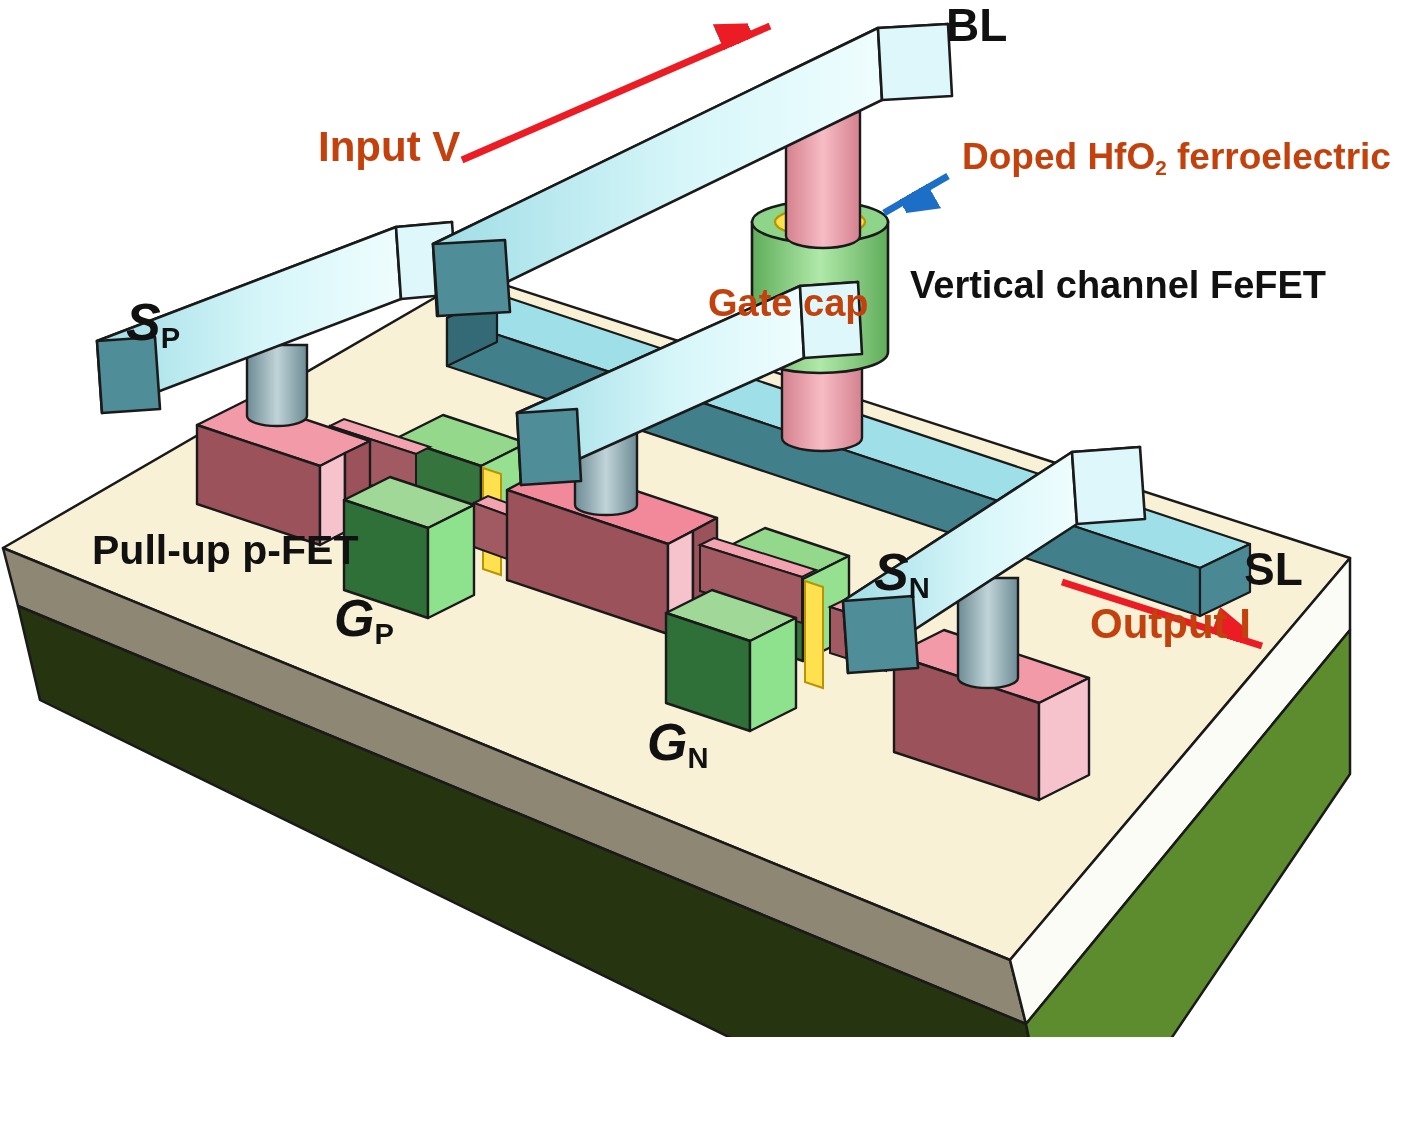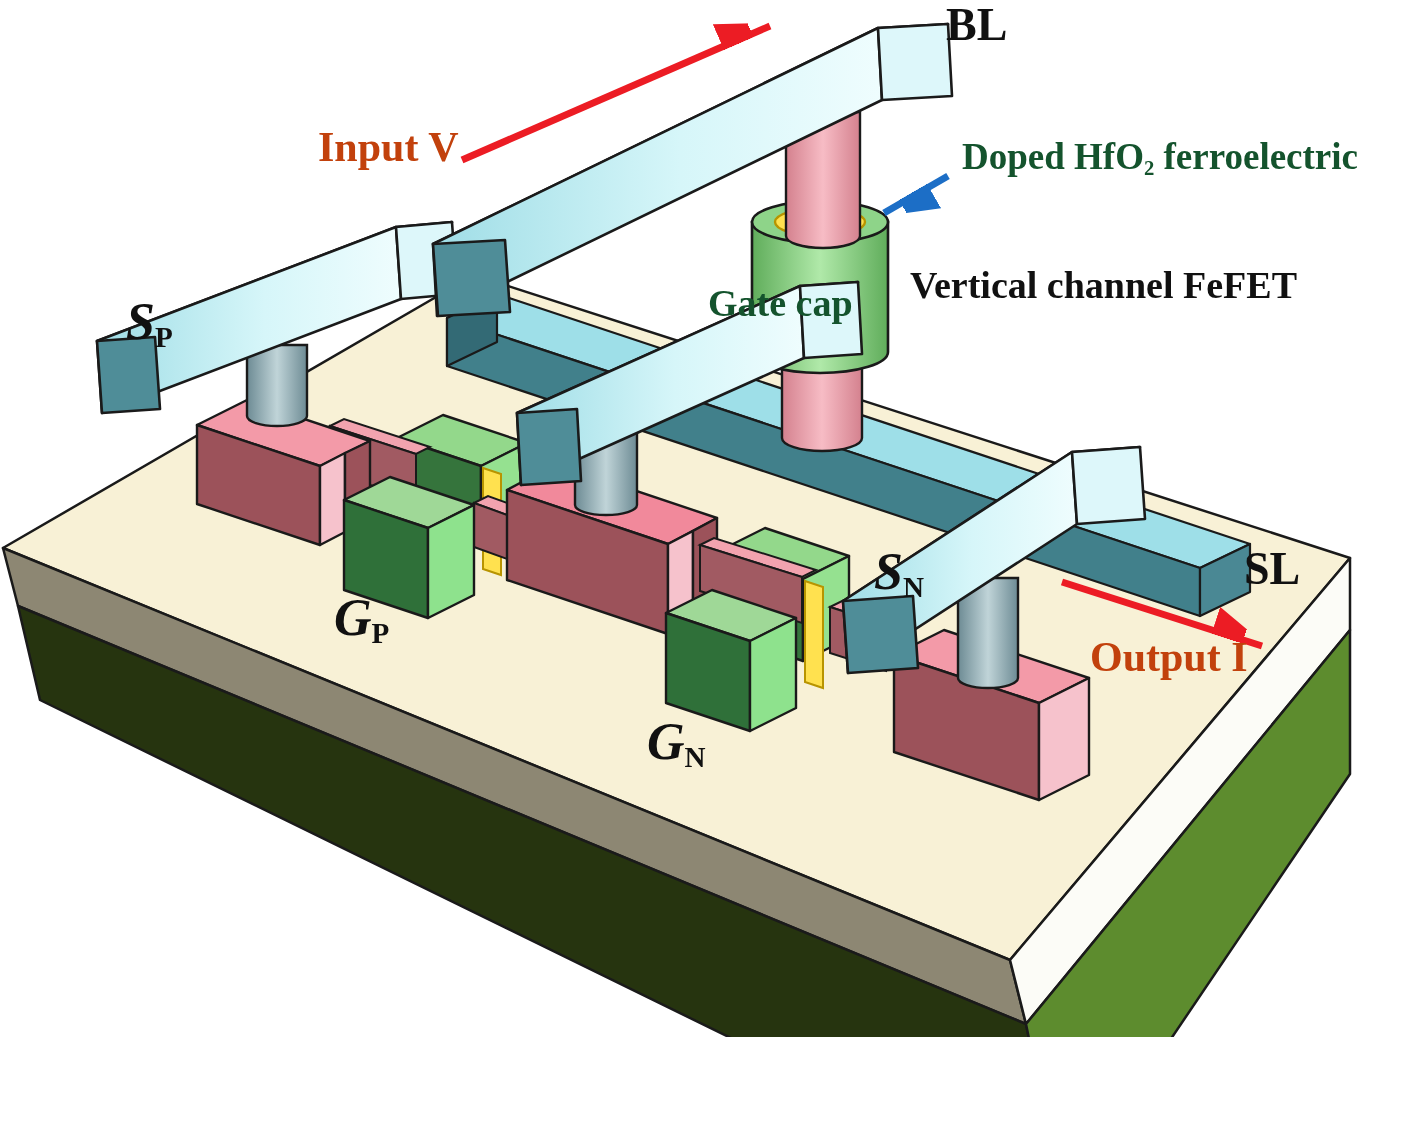--- a/index.html
+++ b/index.html
@@ -1,21 +1,21 @@
 <!DOCTYPE html>
 <html><head>
 <meta charset="utf-8">
 <style>
   html,body{margin:0;padding:0;background:#ffffff;}
   .stage{position:relative;width:1418px;height:1037px;background:#ffffff;overflow:hidden;
-         font-family:Liberation Serif, serif;}
+         font-family:Liberation Sans, sans-serif;}
   .scene{position:absolute;left:0;top:0;}
   .lbl{position:absolute;font-weight:bold;white-space:nowrap;color:#111;line-height:1;}
   .red{color:#c2410c;}
-  .blue{color:#14532d;}
+  .blue{color:#c2410c;}
   .it{font-style:italic;}
   .sub{font-size:0.56em;font-weight:bold;vertical-align:-0.28em;letter-spacing:0;}
   .f46{font-size:46px;} .f44{font-size:52px;} .f42{font-size:42px;}
   .f41{font-size:41px;} .f38{font-size:38px;} .f37{font-size:37px;}
 </style>
 </head>
 <body>
 
 <div class="stage">
 
@@ -183,35 +183,38 @@
 </div>
 
 <div class="lbl f38 blue" style="left:708px;top:284px;">
   <span>Gate cap</span>
 </div>
 
 <div class="lbl f44" style="left:126px;top:296px;">
   <span class="it">S</span><span class="sub">P</span>
 </div>
 
+<div class="lbl f41" style="left:92px;top:530px;">
+  <span>Pull-up p-FET</span>
+</div>
 
 <div class="lbl f44" style="left:334px;top:592px;">
   <span class="it">G</span><span class="sub">P</span>
 </div>
 
 <div class="lbl f44" style="left:647px;top:716px;">
   <span class="it">G</span><span class="sub">N</span>
 </div>
 
 
 <div class="lbl f44" style="left:874px;top:546px;">
   <span class="it">S</span><span class="sub">N</span>
 </div>
 
 <div class="lbl f46" style="left:1244px;top:546px;">
   <span>SL</span>
 </div>
 
-<div class="lbl f42 red" style="left:1090px;top:636px;">
+<div class="lbl f42 red" style="left:1090px;top:603px;">
   <span>Output I</span>
 </div>
 
 </div>
 
 </body></html>

